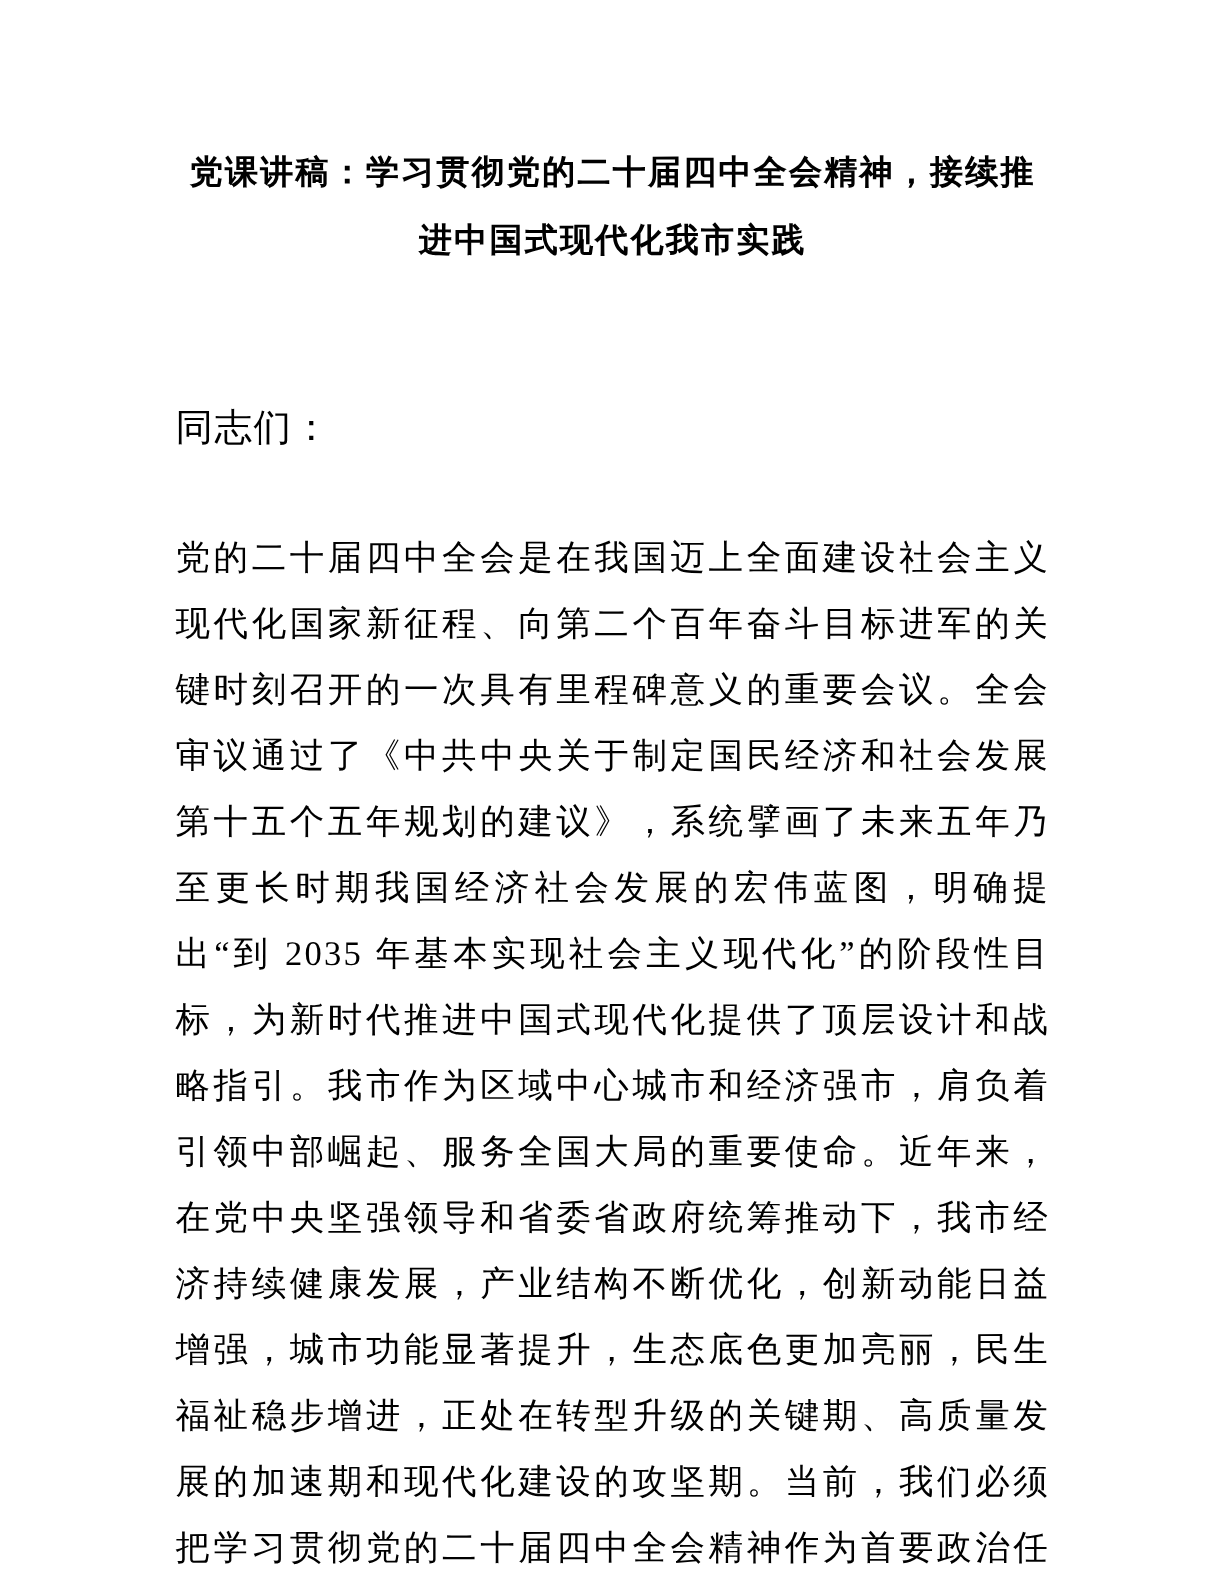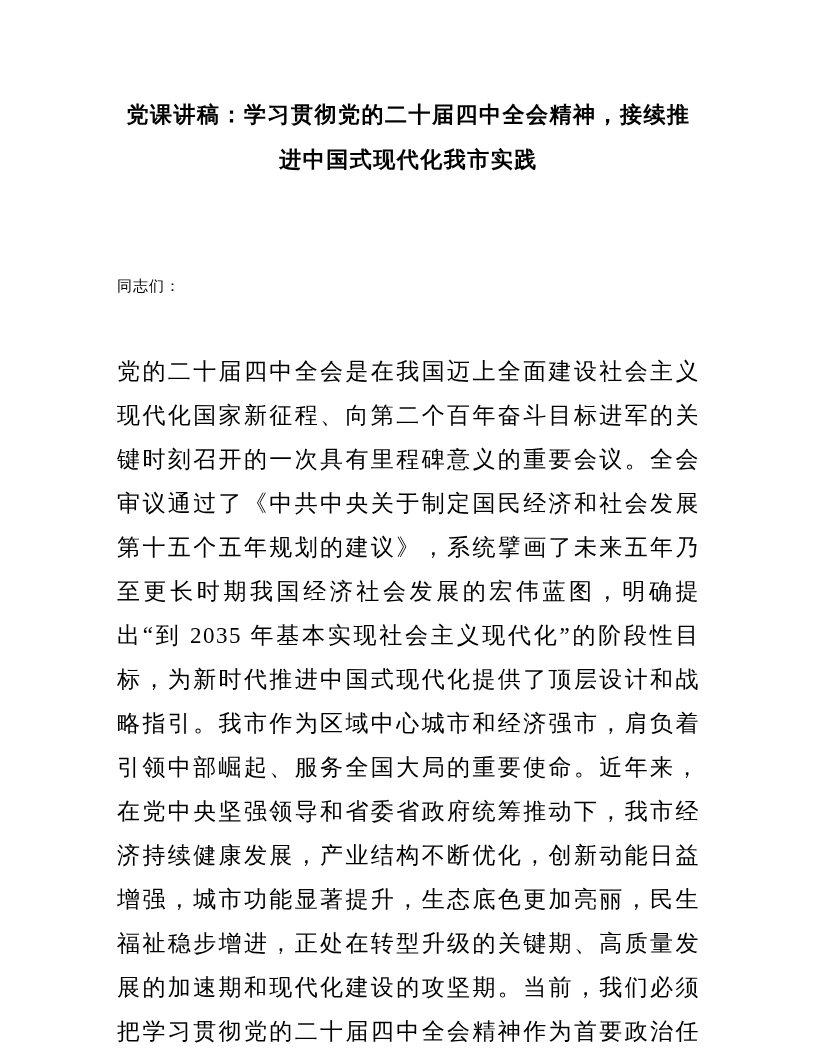--- a/index.html
+++ b/index.html
@@ -25,21 +25,21 @@
   .doc-title {
     margin: 0;
     font-size: 22px;
     font-weight: bold;
     line-height: 45px;
     text-align: center;
     letter-spacing: 1.5px;
   }
   .salutation {
     margin: 82px 0 0 0;
-    font-size: 15px;
+    font-size: 25px;
     line-height: 44px;
     letter-spacing: 1px;
   }
   .body-paragraph {
     margin: 42px 0 0 0;
     font-size: 23px;
     line-height: 44px;
     text-align: justify;
     letter-spacing: 1.5px;
     word-break: break-all;

